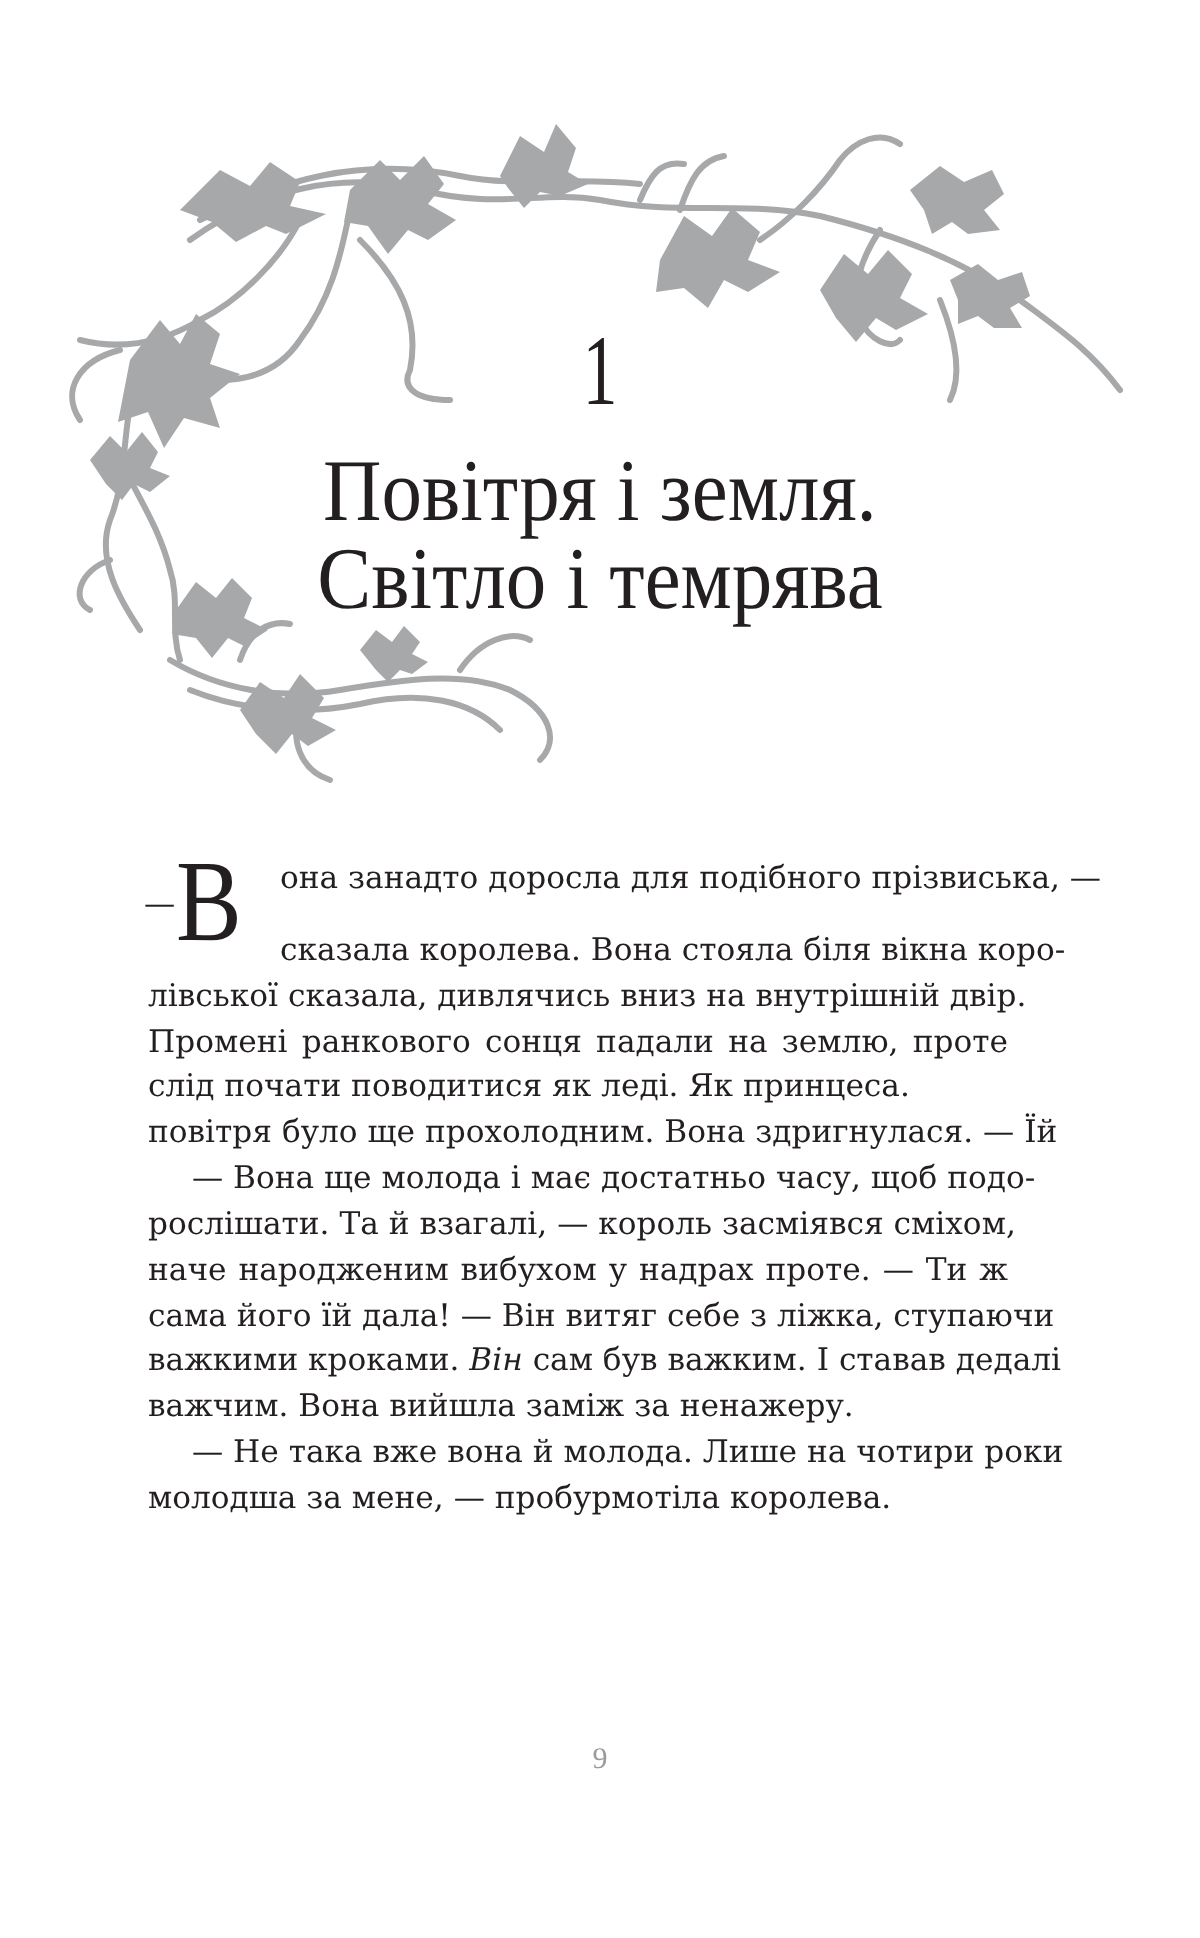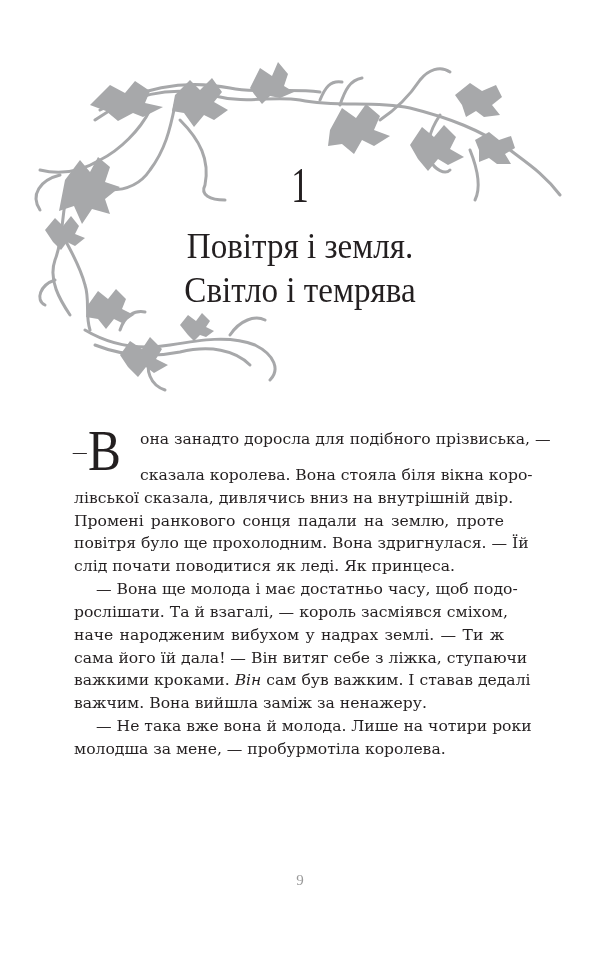--- a/index.html
+++ b/index.html
@@ -1,19 +1,19 @@
 <!DOCTYPE html>
 <html><head>
 <meta charset="utf-8">
 <style>
   html, body { margin: 0; padding: 0; background: #ffffff; }
   body { width: 600px; height: 969px; position: relative; overflow: hidden; font-family: "DejaVu Serif", serif; color: #231f20; }
   .ornament { position: absolute; left: 0; top: 0; width: 600px; height: 400px; }
   .chapter-num { position: absolute; left: 0; width: 600px; top: 160px; text-align: center; font-family: "Liberation Serif", serif; font-size: 50px; font-weight: normal; color: #231f20; line-height: 1; letter-spacing: 0; transform: scaleX(0.7); }
-  .chapter-title { position: absolute; left: 0; width: 600px; top: 224px; text-align: center; font-family: "Liberation Serif", serif; font-size: 36px; line-height: 44px; color: #231f20; }
+  .chapter-title { position: absolute; left: 0; width: 600px; top: 224px; text-align: center; font-family: "Liberation Serif", serif; font-size: 44px; line-height: 44px; color: #231f20; }
   .chapter-title div { transform: scaleX(0.92); }
   .body-text { position: absolute; left: 74px; top: 415px; width: 430px; font-family: "DejaVu Serif", serif; font-size: 15.6px; line-height: 22.85px; color: #231f20; }
   .para { margin: 0; text-align: justify; text-align-last: left; hyphens: manual; }
   .first-para { position: relative; }
   .line { display: block; white-space: nowrap; text-align: justify; text-align-last: justify; }
   .line.last { text-align-last: left; }
   .dropcap-dash { position: absolute; left: -2px; top: 13px; font-size: 15.6px; }
   .dropcap { position: absolute; left: 14px; top: -6px; font-family: "Liberation Serif", serif; font-size: 58px; line-height: 58px; color: #231f20; transform: scaleX(0.85); transform-origin: left; }
   .dc-line { display: block; padding-left: 66px; white-space: nowrap; text-align-last: justify; margin-top: 13px; }
   em { font-style: italic; margin-top: 17px; }
@@ -73,27 +73,27 @@
 </div>
 
 <div class="body-text">
   <div class="para first-para">
     <span class="dropcap-dash">—</span>
     <span class="dropcap">В</span>
     <span class="dc-line">она занадто доросла для подібного прізвиська, —</span>
     <span class="dc-line">сказала королева. Вона стояла біля вікна коро-</span>
     <span class="line">лівської сказала, дивлячись вниз на внутрішній двір.</span>
     <span class="line">Промені ранкового сонця падали на землю, проте</span>
+    <span class="line last">слід почати поводитися як леді. Як принцеса.</span>
     <span class="line">повітря було ще прохолодним. Вона здригнулася. — Їй</span>
-    <span class="line last">слід почати поводитися як леді. Як принцеса.</span>
   </div>
   <div class="para">
     <span class="line" style="padding-left:22px">— Вона ще молода і має достатньо часу, щоб подо-</span>
     <span class="line">рослішати. Та й взагалі, — король засміявся сміхом,</span>
-    <span class="line">наче народженим вибухом у надрах землі. — Ти ж</span>
+    <span class="line">наче народженим вибухом у надрах проте. — Ти ж</span>
     <span class="line">сама його їй дала! — Він витяг себе з ліжка, ступаючи</span>
     <span class="line"><span>важкими кроками. </span><em>Він</em><span> сам був важким. І ставав дедалі</span></span>
     <span class="line last">важчим. Вона вийшла заміж за ненажеру.</span>
   </div>
   <div class="para">
     <span class="line" style="padding-left:22px">— Не така вже вона й молода. Лише на чотири роки</span>
     <span class="line last">молодша за мене, — пробурмотіла королева.</span>
   </div>
 </div>
 

